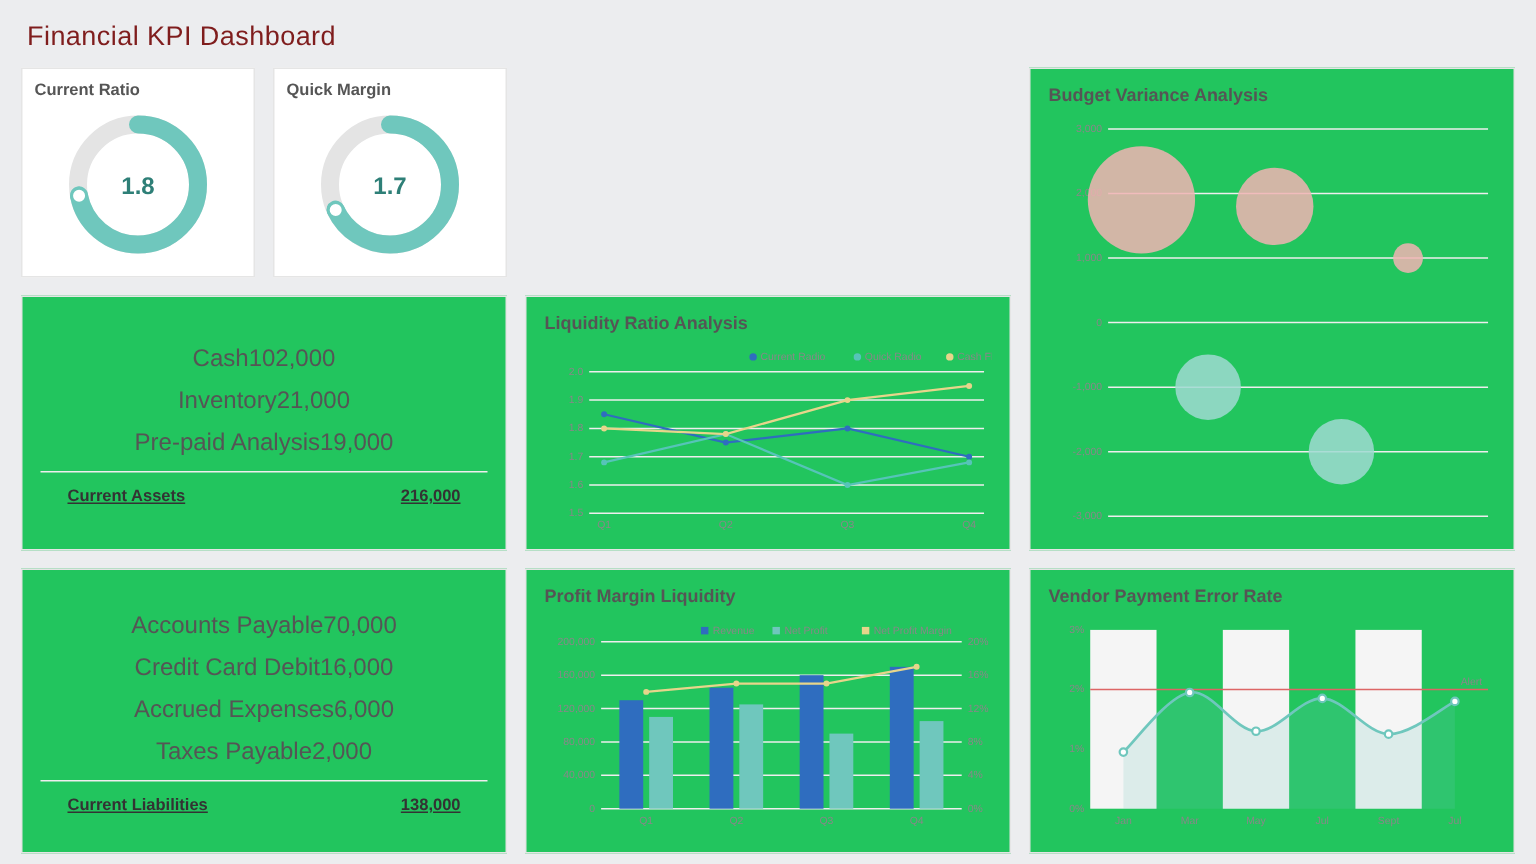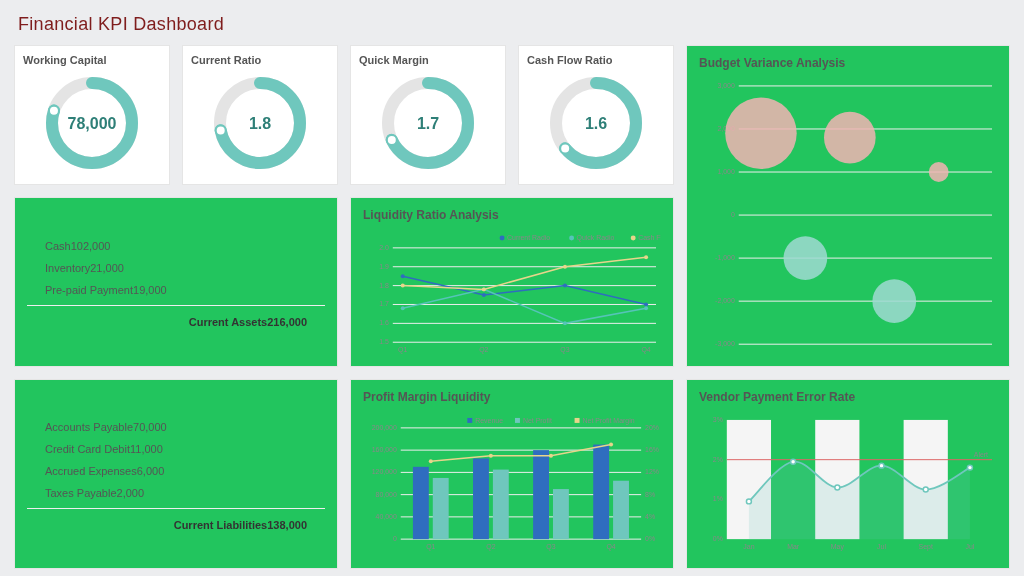--- a/index.html
+++ b/index.html
@@ -74,33 +74,34 @@
     font-size: 16px;
     font-weight: 700;
     fill: #2e7f77;
     text-anchor: middle;
     dominant-baseline: middle;
   }
 
   
   .table-card { display:flex; flex-direction:column; justify-content:center; }
   .table-row {
-    display:flex; justify-content:flex-start;
-    font-size: 11px;
+    display:flex; justify-content:center;
+    font-size: 16px;
     color:#555;
     padding: 5px 18px;
   }
   .table-total {
-    display:flex; justify-content:flex-end;
+    display:flex; justify-content:space-between;
     font-size: 11px;
     font-weight:700;
     color:#333;
     padding: 10px 18px 2px 18px;
     border-top: 1px solid #eee;
     margin-top:4px;
+    text-decoration:underline;
   }
 
   
   .chart-svg { width:100%; }
   .legend     { font-size: 7px; fill:#888; }
   .axis-label { font-size: 7px; fill:#888; }
 
   
   .budget  { grid-column: 3; grid-row: 1 / span 2; }
   .vendor  { grid-column: 3; grid-row: 3; }
@@ -110,61 +111,39 @@
 </style>
 </head>
 <body>
 
 <h1 class="page-title">Financial KPI Dashboard</h1>
 
 <div class="grid">
 
   <div class="gauges">
 
-  <div class="gauge-card">
-        <div class="gauge-title">Working Capital</div>
-        <div class="gauge-wrap">
-    <svg class="gauge-svg" viewBox="0 0 110 100">
-      <circle class="gauge-track" cx="55" cy="50" r="40"></circle>
-      <circle class="gauge-arc" cx="55" cy="50" r="40" stroke-dasharray="201.06192982974676 251.32741228718345" transform="rotate(-90 55 50)"></circle>
-      <circle class="gauge-dot" cx="16.95773934819386" cy="37.639320225002095" r="5"></circle>
-      <text class="gauge-val" x="55" y="52">78,000</text>
-    </svg>
-        </div>
-      </div>
       <div class="gauge-card">
         <div class="gauge-title">Current Ratio</div>
         <div class="gauge-wrap">
     <svg class="gauge-svg" viewBox="0 0 110 100">
       <circle class="gauge-track" cx="55" cy="50" r="40"></circle>
       <circle class="gauge-arc" cx="55" cy="50" r="40" stroke-dasharray="180.95573684677208 251.32741228718345" transform="rotate(-90 55 50)"></circle>
       <circle class="gauge-dot" cx="15.708509970852454" cy="57.495252583428986" r="5"></circle>
       <text class="gauge-val" x="55" y="52">1.8</text>
     </svg>
         </div>
       </div>
       <div class="gauge-card">
         <div class="gauge-title">Quick Margin</div>
         <div class="gauge-wrap">
     <svg class="gauge-svg" viewBox="0 0 110 100">
       <circle class="gauge-track" cx="55" cy="50" r="40"></circle>
       <circle class="gauge-arc" cx="55" cy="50" r="40" stroke-dasharray="170.90264035528475 251.32741228718345" transform="rotate(-90 55 50)"></circle>
       <circle class="gauge-dot" cx="18.806917901359213" cy="67.0311716626029" r="5"></circle>
       <text class="gauge-val" x="55" y="52">1.7</text>
-    </svg>
-        </div>
-      </div>
-      <div class="gauge-card">
-        <div class="gauge-title">Cash Flow Ratio</div>
-        <div class="gauge-wrap">
-    <svg class="gauge-svg" viewBox="0 0 110 100">
-      <circle class="gauge-track" cx="55" cy="50" r="40"></circle>
-      <circle class="gauge-arc" cx="55" cy="50" r="40" stroke-dasharray="160.8495438637974 251.32741228718345" transform="rotate(-90 55 50)"></circle>
-      <circle class="gauge-dot" cx="24.179470288968435" cy="75.4969595899476" r="5"></circle>
-      <text class="gauge-val" x="55" y="52">1.6</text>
     </svg>
         </div>
       </div>
     </div>
 
   <div class="panel budget">
     <div class="panel-title">Budget Variance Analysis</div>
     <svg class="chart-svg" viewBox="0 0 300 280" id="budget-svg">
         <line x1="40" x2="295" y1="270" y2="270" stroke="#eee"></line>
         <text x="36" y="272" text-anchor="end" class="axis-label">-3,000</text>
@@ -191,21 +170,21 @@
   <div class="panel table-card" id="assets-card">
       <div class="table-row">
         <span>Cash</span>
         <span>102,000</span>
       </div>
       <div class="table-row">
         <span>Inventory</span>
         <span>21,000</span>
       </div>
       <div class="table-row">
-        <span>Pre-paid Payment</span>
+        <span>Pre-paid Analysis</span>
         <span>19,000</span>
       </div>
       <div class="table-total">
         <span>Current Assets</span>
         <span>216,000</span>
       </div>
     </div>
 
   <div class="panel">
     <div class="panel-title">Liquidity Ratio Analysis</div>
@@ -250,21 +229,21 @@
       </svg>
   </div>
 
   <div class="panel table-card" id="liab-card">
       <div class="table-row">
         <span>Accounts Payable</span>
         <span>70,000</span>
       </div>
       <div class="table-row">
         <span>Credit Card Debit</span>
-        <span>11,000</span>
+        <span>16,000</span>
       </div>
       <div class="table-row">
         <span>Accrued Expenses</span>
         <span>6,000</span>
       </div>
       <div class="table-row">
         <span>Taxes Payable</span>
         <span>2,000</span>
       </div>
       <div class="table-total">

